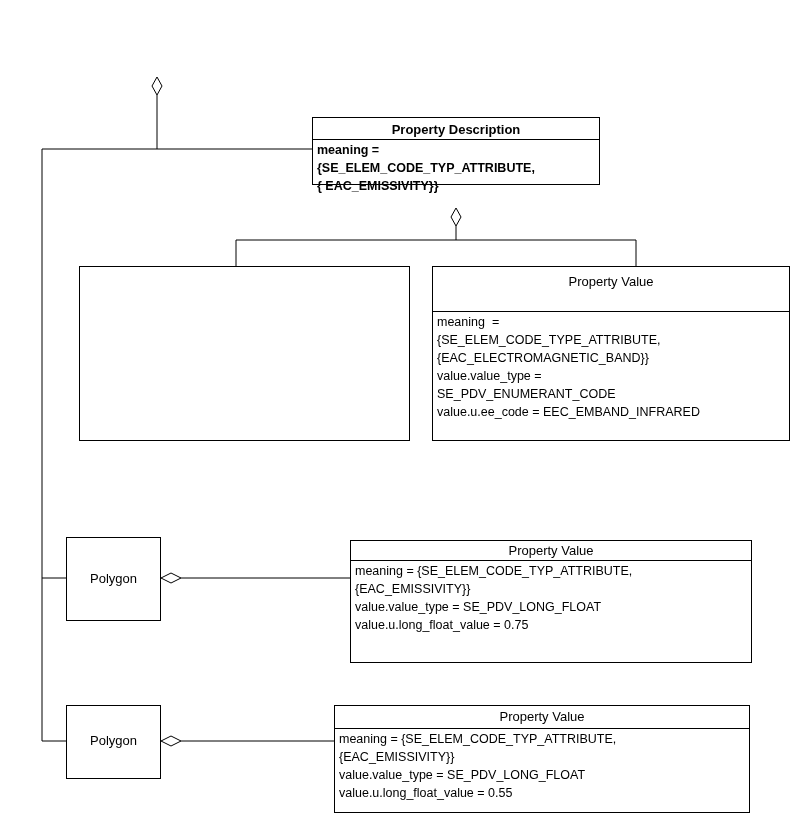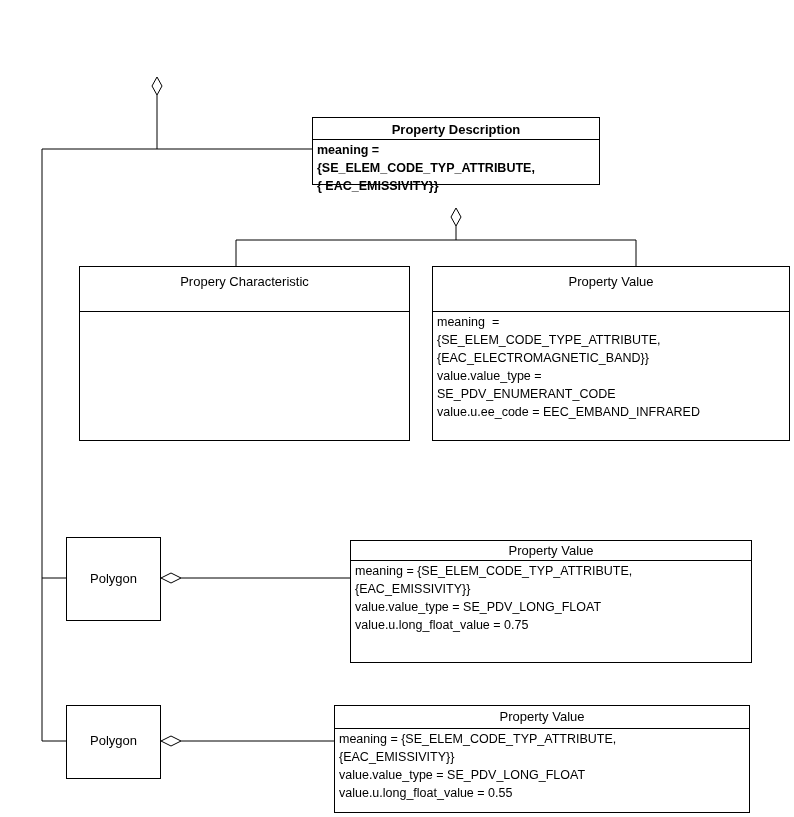--- a/index.html
+++ b/index.html
@@ -132,21 +132,20 @@
 
 
   <div class="uml-box" id="box-property-description">
     <div class="box-title with-divider">Property Description</div>
     <div class="box-body">meaning =
 {SE_ELEM_CODE_TYP_ATTRIBUTE,
 { EAC_EMISSIVITY}}</div>
   </div>
 
   <div class="uml-box" id="box-propery-characteristic">
-    <div class="box-title with-divider">Propery Characteristic</div>
   </div>
 
   <div class="uml-box" id="box-property-value-band">
     <div class="box-title with-divider">Property Value</div>
     <div class="box-body">meaning  =
 {SE_ELEM_CODE_TYPE_ATTRIBUTE,
 {EAC_ELECTROMAGNETIC_BAND}}
 value.value_type =
 SE_PDV_ENUMERANT_CODE
 value.u.ee_code = EEC_EMBAND_INFRARED</div>

